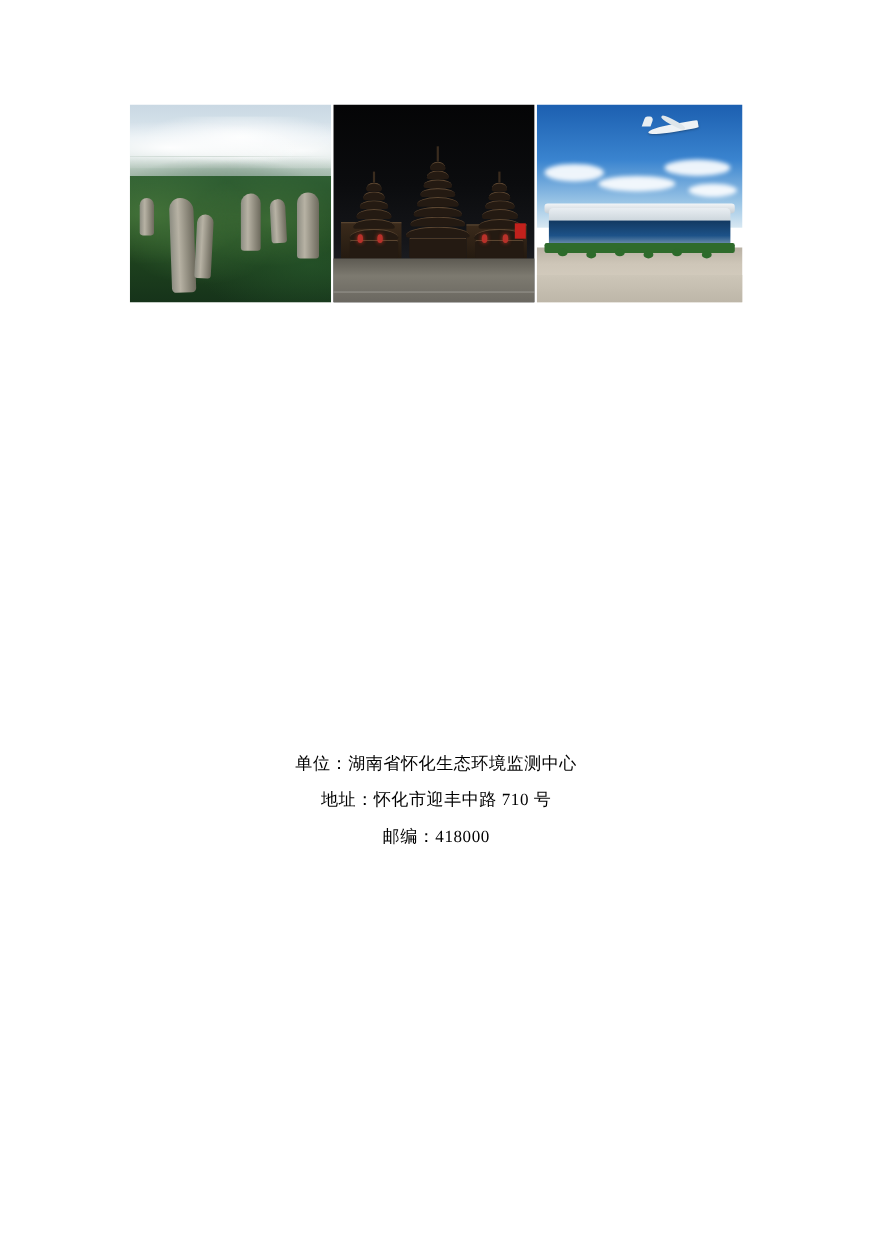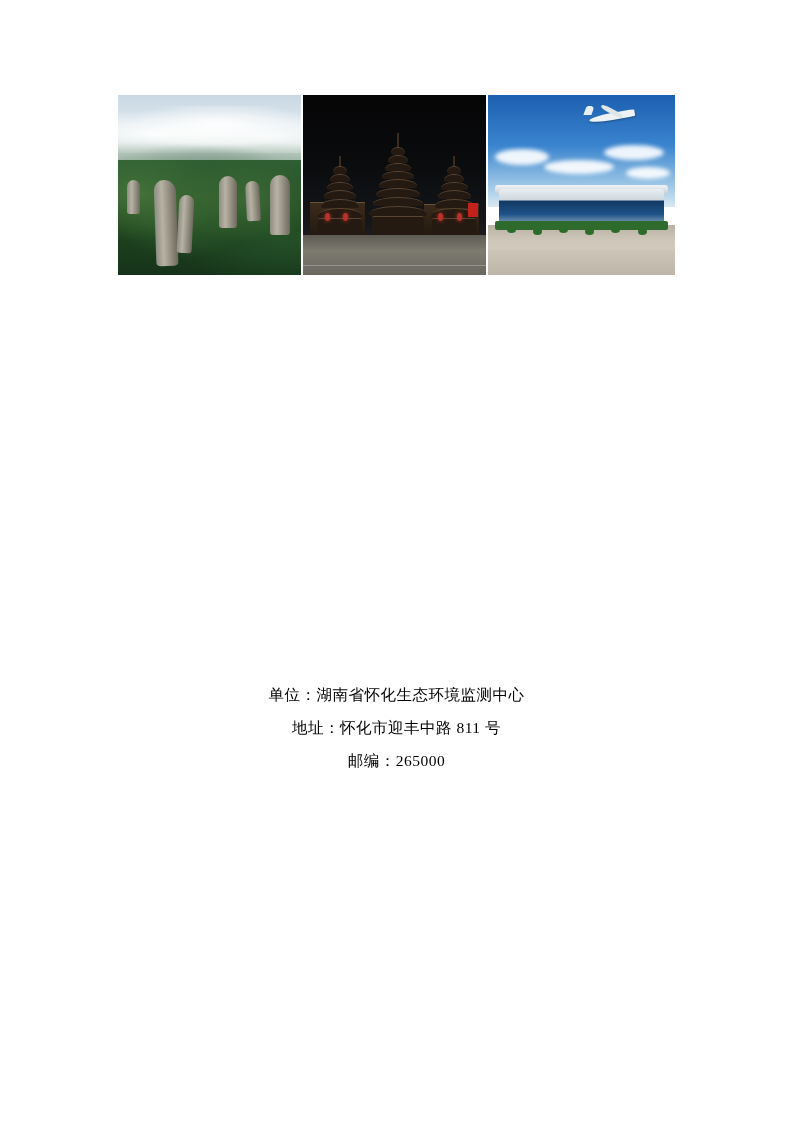--- a/index.html
+++ b/index.html
@@ -317,17 +317,17 @@
       <div class="p3-shrub" style="left:52%;top:74%"></div>
       <div class="p3-shrub" style="left:66%;top:73%"></div>
       <div class="p3-shrub" style="left:80%;top:74%"></div>
       <div class="p3-road"></div>
     </div>
 
   </div>
 
   <div class="contact-block">
     <div class="contact-line">单位：湖南省怀化生态环境监测中心</div>
-    <div class="contact-line">地址：怀化市迎丰中路 811 号</div>
-    <div class="contact-line">邮编：265000</div>
+    <div class="contact-line">地址：怀化市迎丰中路 710 号</div>
+    <div class="contact-line">邮编：418000</div>
   </div>
 
 </div>
 
 </body></html>

